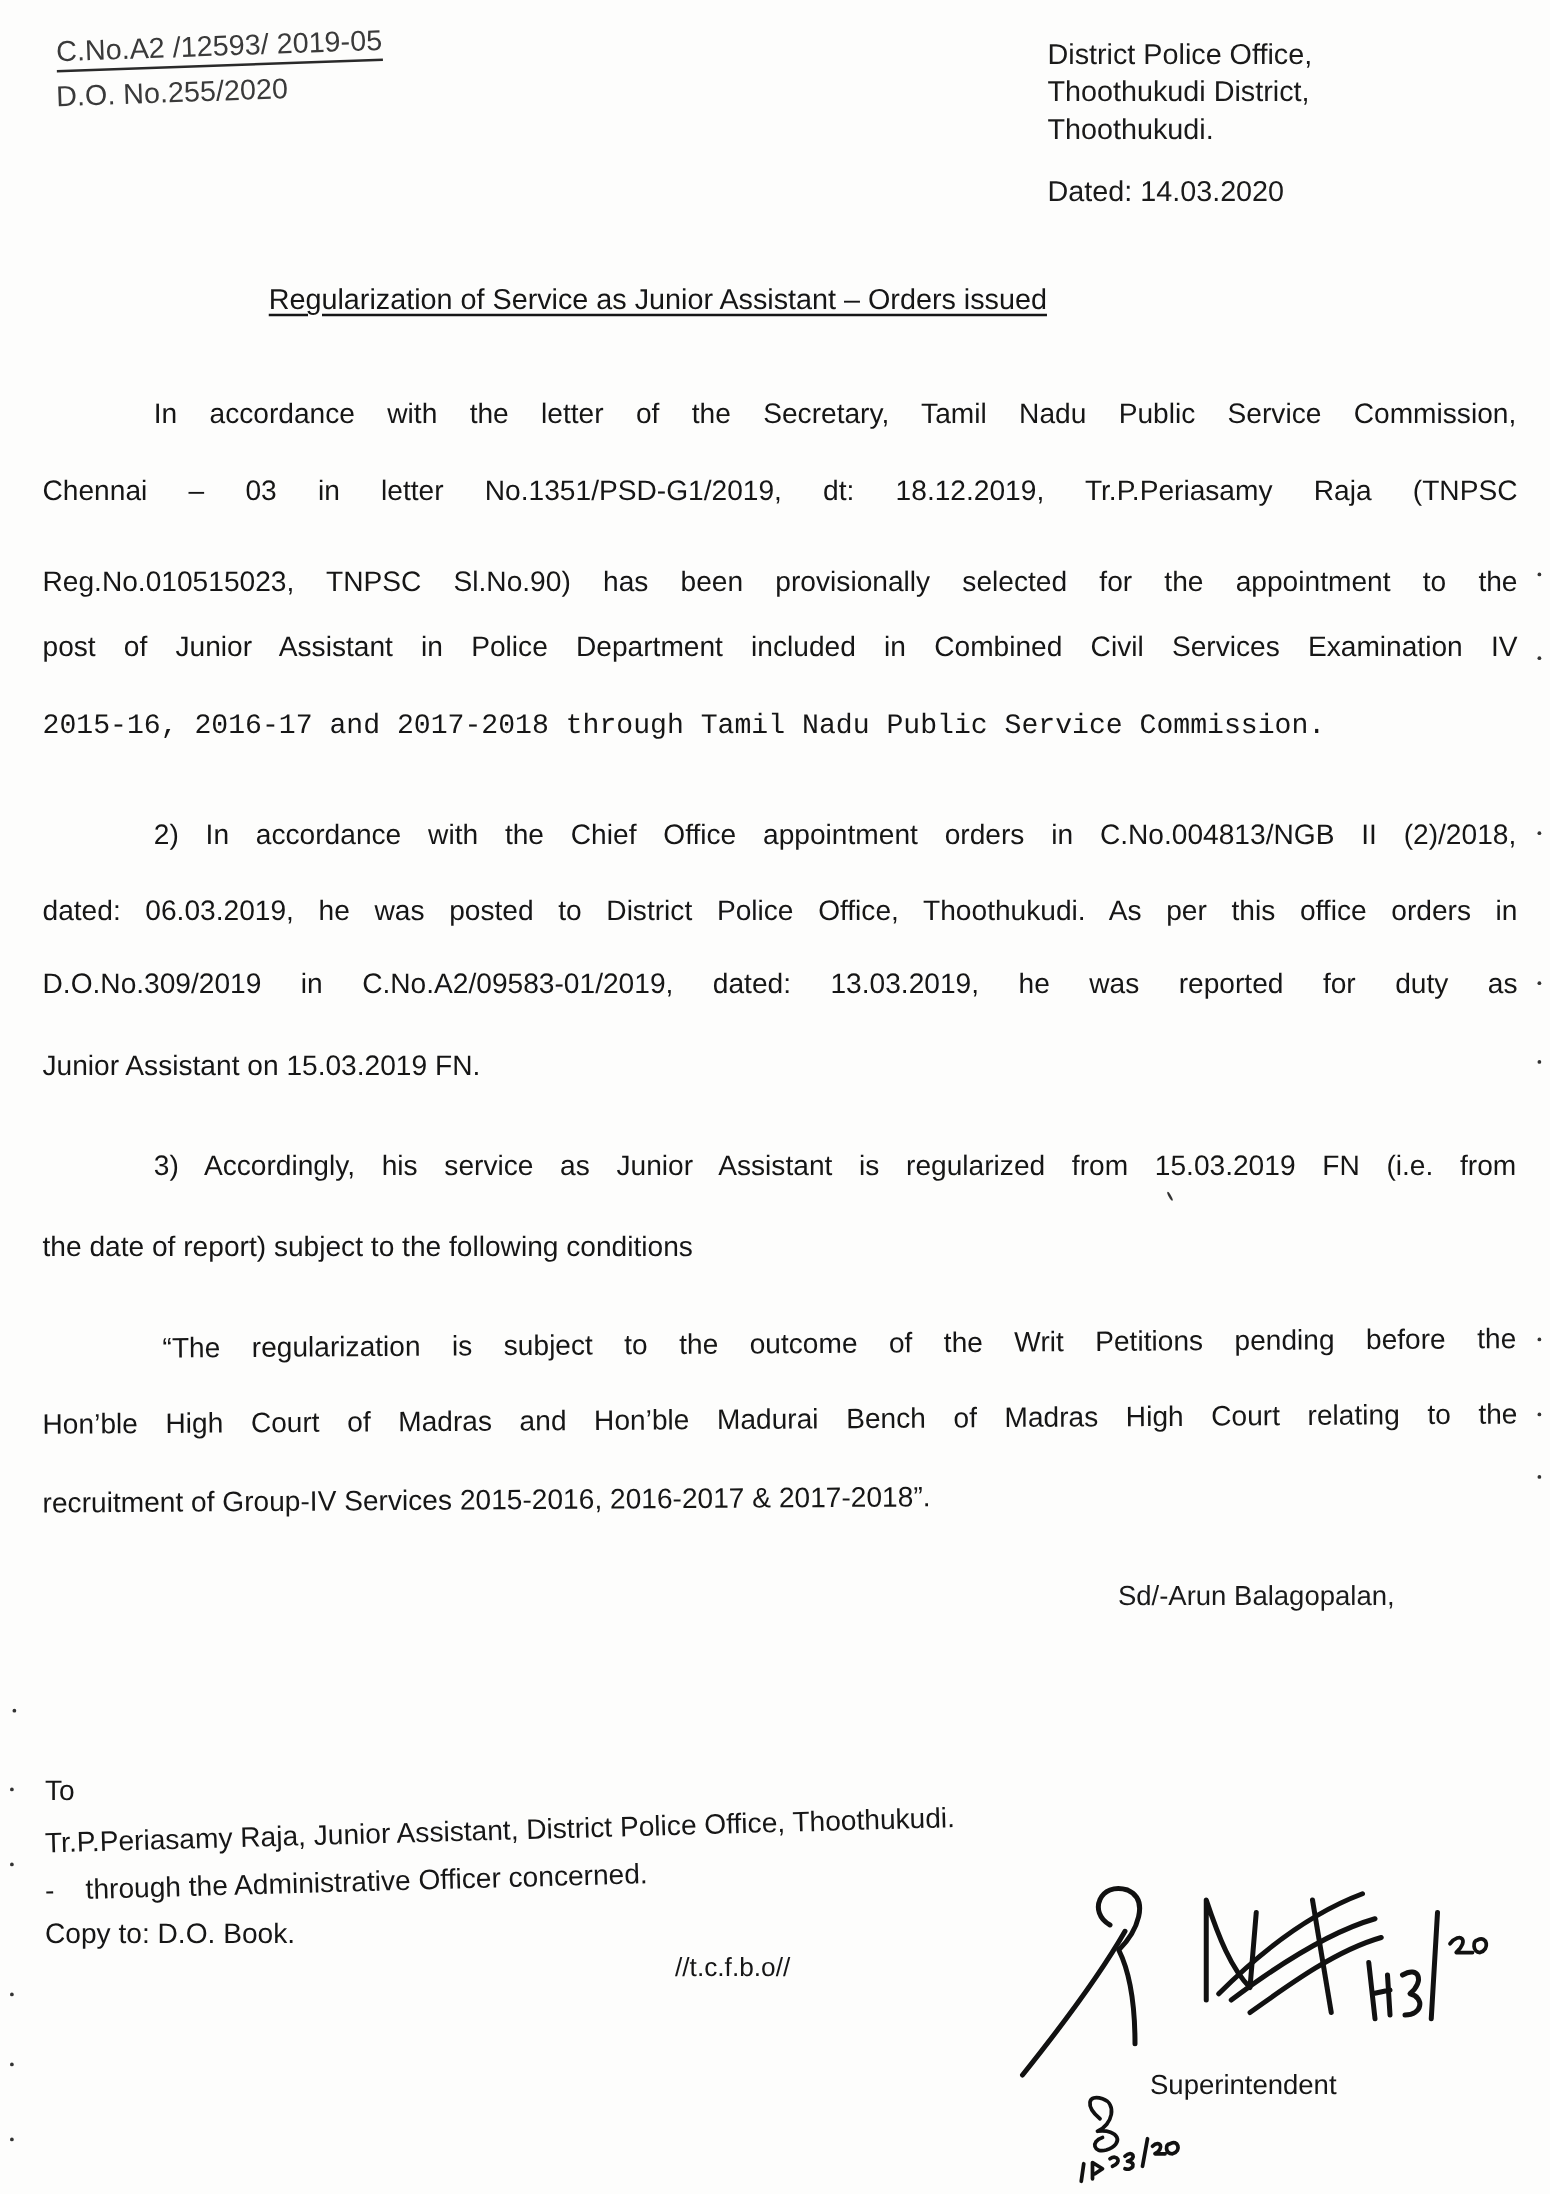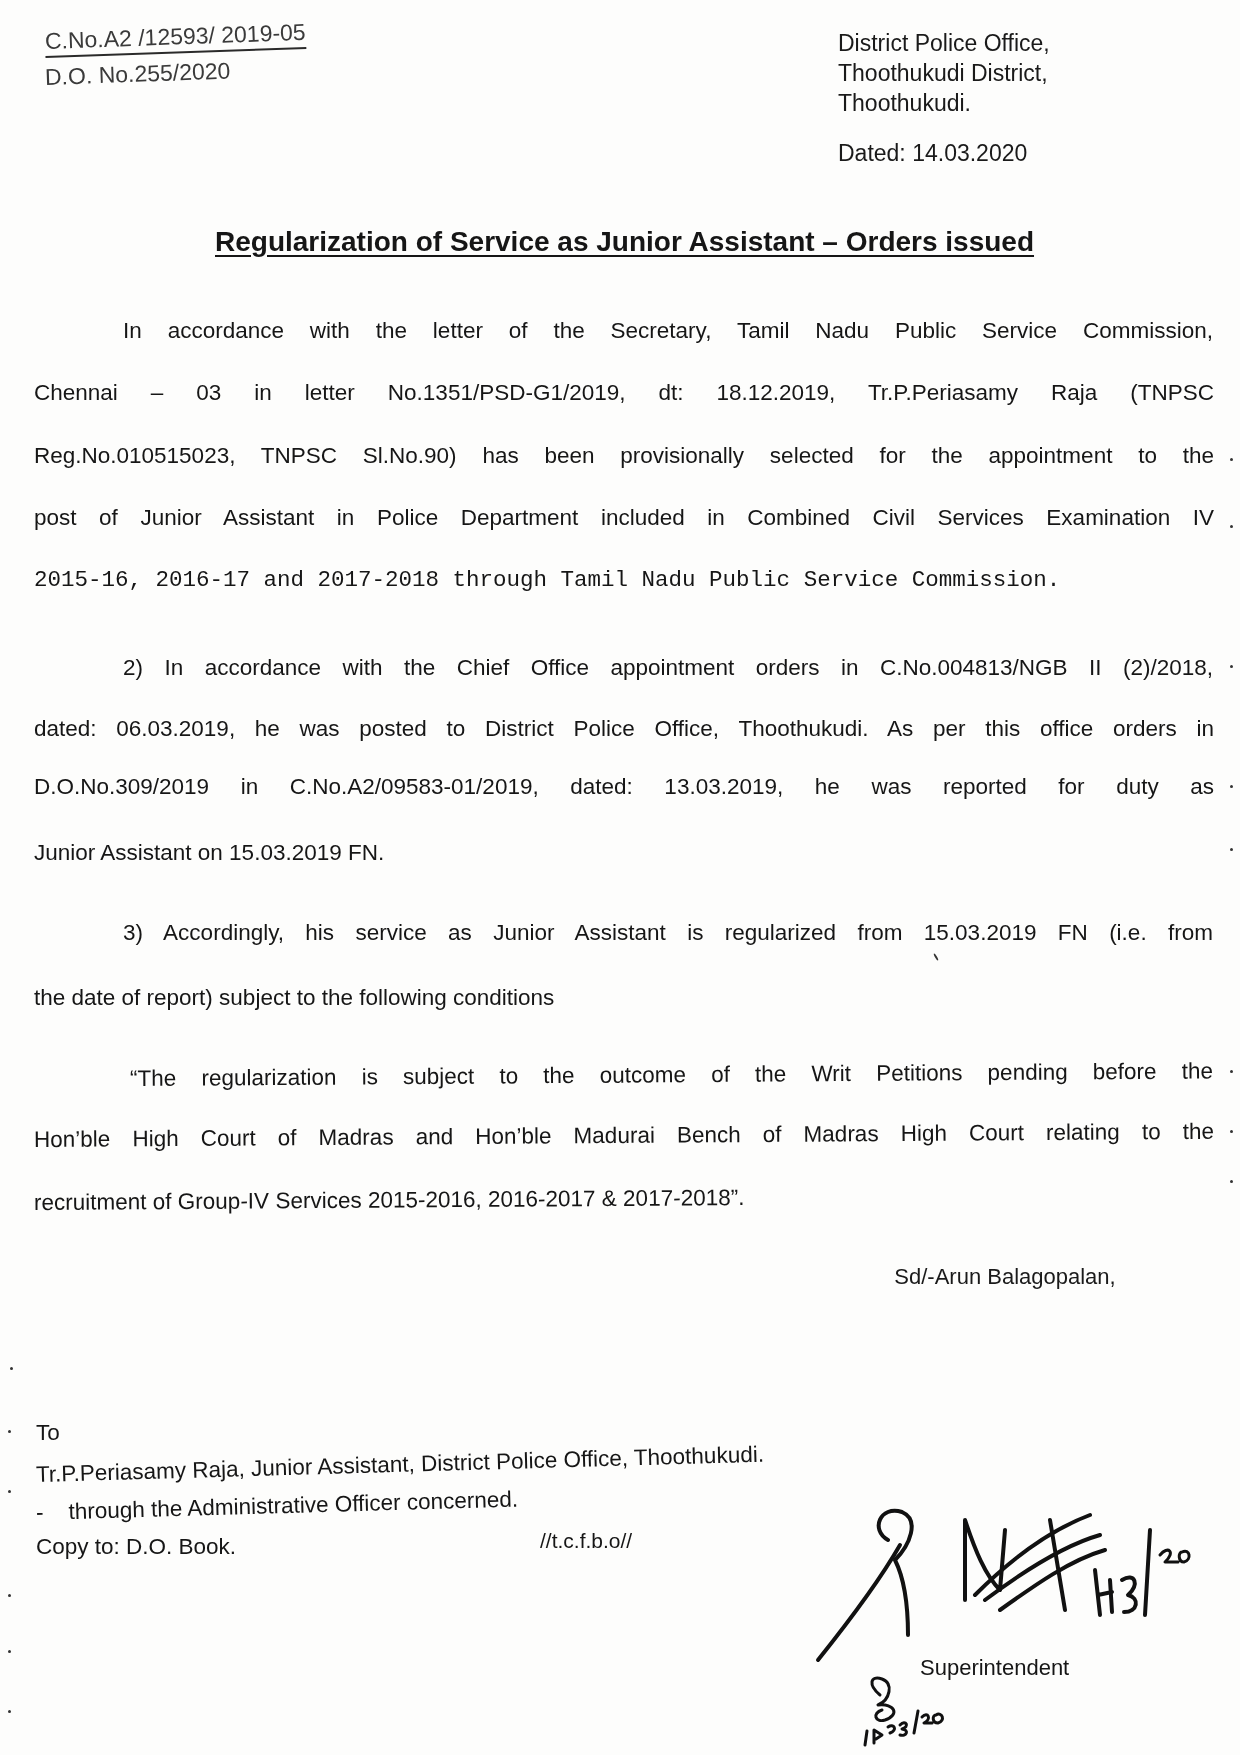--- a/index.html
+++ b/index.html
@@ -8,21 +8,21 @@
     background: #fdfdfc;
     font-family: "Liberation Sans", sans-serif;
     color: #141414;
   }
   .abs { position: absolute; white-space: nowrap; }
   .ref { font-size: 23px; color: #3a3a3a; transform: rotate(-2deg); transform-origin: left center; }
   .ref1 { left: 45px; top: 28px; border-bottom: 2px solid #2a2a2a; padding-bottom: 1px; }
   .ref2 { left: 45px; top: 64px; }
   .addr { left: 838px; font-size: 23px; line-height: 30px; color: #1a1a1a; }
   .title {
-    left: 215px; top: 226px; font-size: 28px; font-weight: bold;
+    left: 215px; top: 226px; font-size: 23px; font-weight: normal;
     text-decoration: underline; text-underline-offset: 4px; color: #161616;
   }
   .line { font-size: 22.5px; color: #161616; }
   .sig { font-size: 22px; line-height: 30px; color: #1a1a1a; text-align: center; }
   .dot { position: absolute; width: 3px; height: 3px; background: #333; border-radius: 50%; }
   svg.scribble { position: absolute; overflow: visible; }
 </style>
 </head>
 <body>
 
@@ -33,21 +33,21 @@
   <div>District Police Office,</div>
   <div>Thoothukudi District,</div>
   <div>Thoothukudi.</div>
 </div>
 <div class="abs addr" style="top:138px">Dated: 14.03.2020</div>
 
 <div class="abs title">Regularization of Service as Junior Assistant – Orders issued</div>
 
 <div class="abs line" style="left:123px;top:318px;width:1090px;text-align:justify;text-align-last:justify;">In accordance with the letter of the Secretary, Tamil Nadu Public Service Commission,</div>
 <div class="abs line" style="left:34px;top:380px;width:1180px;text-align:justify;text-align-last:justify;">Chennai – 03 in letter No.1351/PSD-G1/2019, dt: 18.12.2019, Tr.P.Periasamy Raja (TNPSC</div>
-<div class="abs line" style="left:34px;top:443px;width:1180px;text-align:justify;text-align-last:justify;">Reg.No.010515023, TNPSC Sl.No.90) has been provisionally selected for the appointment to the</div>
+<div class="abs line" style="left:34px;top:453px;width:1180px;text-align:justify;text-align-last:justify;">Reg.No.010515023, TNPSC Sl.No.90) has been provisionally selected for the appointment to the</div>
 <div class="abs line" style="left:34px;top:505px;width:1180px;text-align:justify;text-align-last:justify;">post of Junior Assistant in Police Department included in Combined Civil Services Examination IV</div>
 <div class="abs line" style="left:34px;top:567px;font-family:Liberation Mono, monospace;">2015-16, 2016-17 and 2017-2018 through Tamil Nadu Public Service Commission.</div>
 
 <div class="abs line" style="left:123px;top:655px;width:1090px;text-align:justify;text-align-last:justify;">2) In accordance with the Chief Office appointment orders in C.No.004813/NGB II (2)/2018,</div>
 <div class="abs line" style="left:34px;top:716px;width:1180px;text-align:justify;text-align-last:justify;">dated: 06.03.2019, he was posted to District Police Office, Thoothukudi. As per this office orders in</div>
 <div class="abs line" style="left:34px;top:774px;width:1180px;text-align:justify;text-align-last:justify;">D.O.No.309/2019 in C.No.A2/09583-01/2019, dated: 13.03.2019, he was reported for duty as</div>
 <div class="abs line" style="left:34px;top:840px;">Junior Assistant on 15.03.2019 FN.</div>
 
 <div class="abs line" style="left:123px;top:920px;width:1090px;text-align:justify;text-align-last:justify;">3) Accordingly, his service as Junior Assistant is regularized from 15.03.2019 FN (i.e. from</div>
 <div class="abs line" style="left:34px;top:985px;">the date of report) subject to the following conditions</div>
@@ -57,21 +57,21 @@
 <div class="abs line" style="left:34px;top:1190px;transform:rotate(-0.4deg);transform-origin:left center;">recruitment of Group-IV Services 2015-2016, 2016-2017 &amp; 2017-2018”.</div>
 
 <div class="abs sig" style="left:855px;top:1262px;width:300px;">
   <div>Sd/-Arun Balagopalan,</div>
 </div>
 
 <div class="abs line" style="left:36px;top:1420px;">To</div>
 <div class="abs line" style="left:36px;top:1462px;transform:rotate(-1.6deg);transform-origin:left center;">Tr.P.Periasamy Raja, Junior Assistant, District Police Office, Thoothukudi.</div>
 <div class="abs line" style="left:36px;top:1500px;white-space:pre;transform:rotate(-1.6deg);transform-origin:left center;">-    through the Administrative Officer concerned.</div>
 <div class="abs line" style="left:36px;top:1534px;">Copy to: D.O. Book.</div>
-<div class="abs line" style="left:540px;top:1529px;font-size:21px;">//t.c.f.b.o//</div>
+<div class="abs line" style="left:540px;top:1563px;font-size:21px;">//t.c.f.b.o//</div>
 <div class="abs line" style="left:920px;top:1655px;font-size:22px;">Superintendent</div>
 
 <svg class="scribble" style="left:810px;top:1500px;" width="400" height="170" viewBox="0 0 400 170">
   <g fill="none" stroke="#111" stroke-width="4" stroke-linecap="round" stroke-linejoin="round">
     <path d="M8 160 C 40 120, 70 80, 90 45"></path>
     <path d="M78 40 C 60 30, 70 5, 92 12 C 110 20, 100 45, 85 60 C 95 80, 98 110, 98 135"></path>
     <path d="M155 100 L 155 20 C 165 50, 175 75, 190 90 L 195 30"></path>
     <path d="M165 95 C 200 60, 240 30, 280 15 M 175 100 C 215 70, 255 45, 290 35 M 190 110 C 225 85, 260 60, 295 50"></path>
     <path d="M240 20 L 255 110"></path>
     <path d="M285 70 L 290 115 M 300 80 L 302 112 M 288 95 L 302 92"></path>

